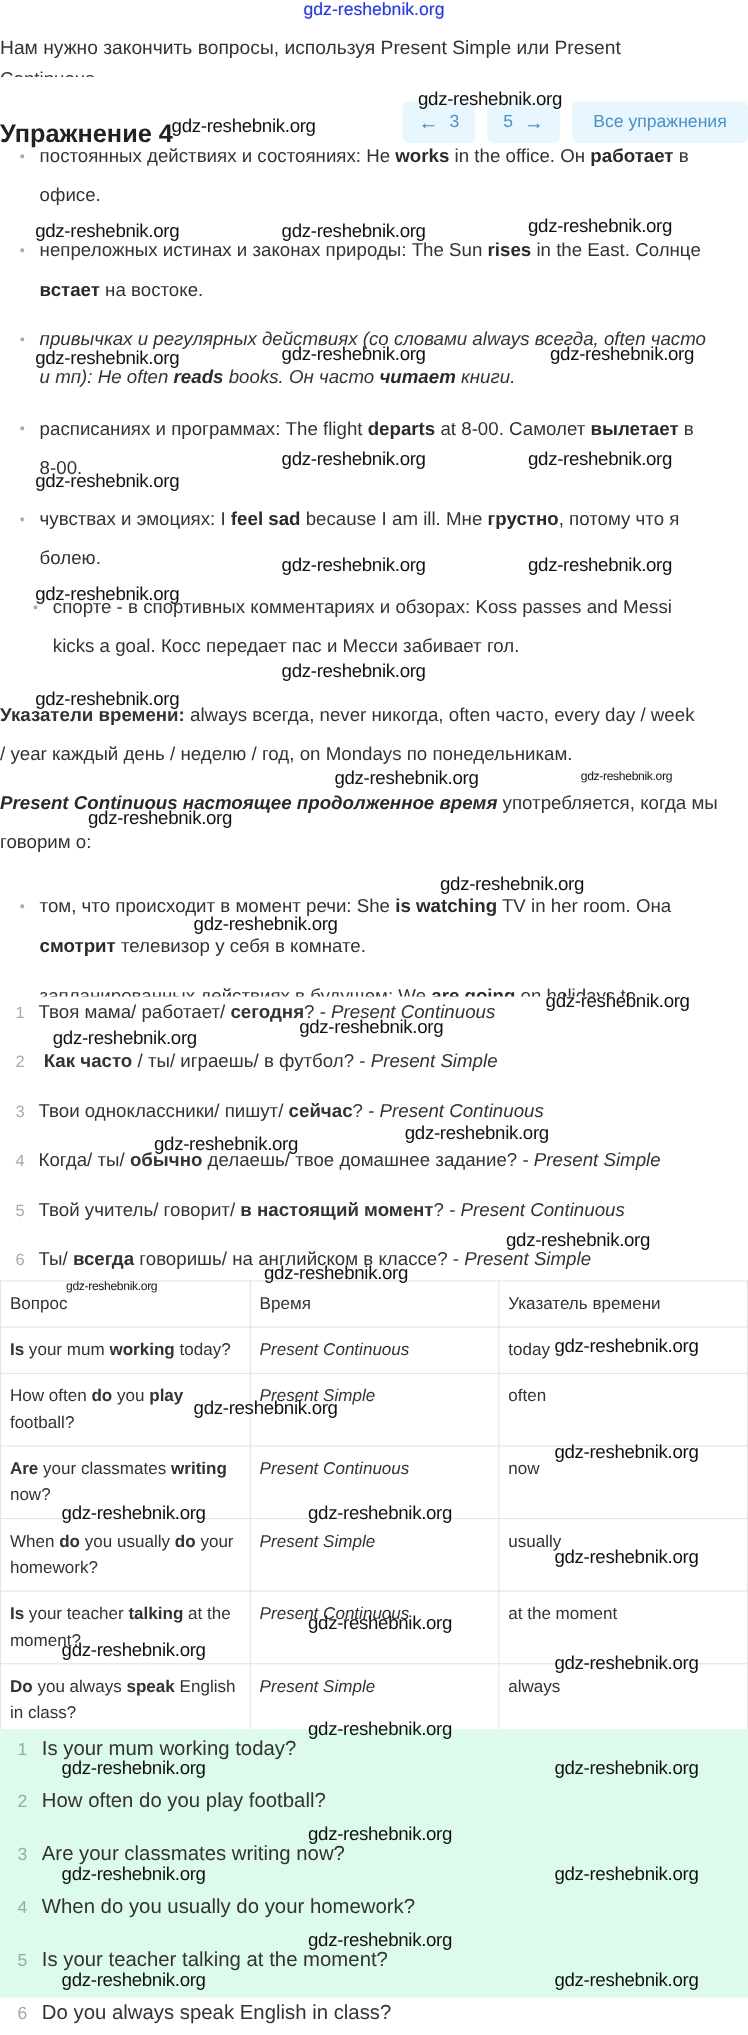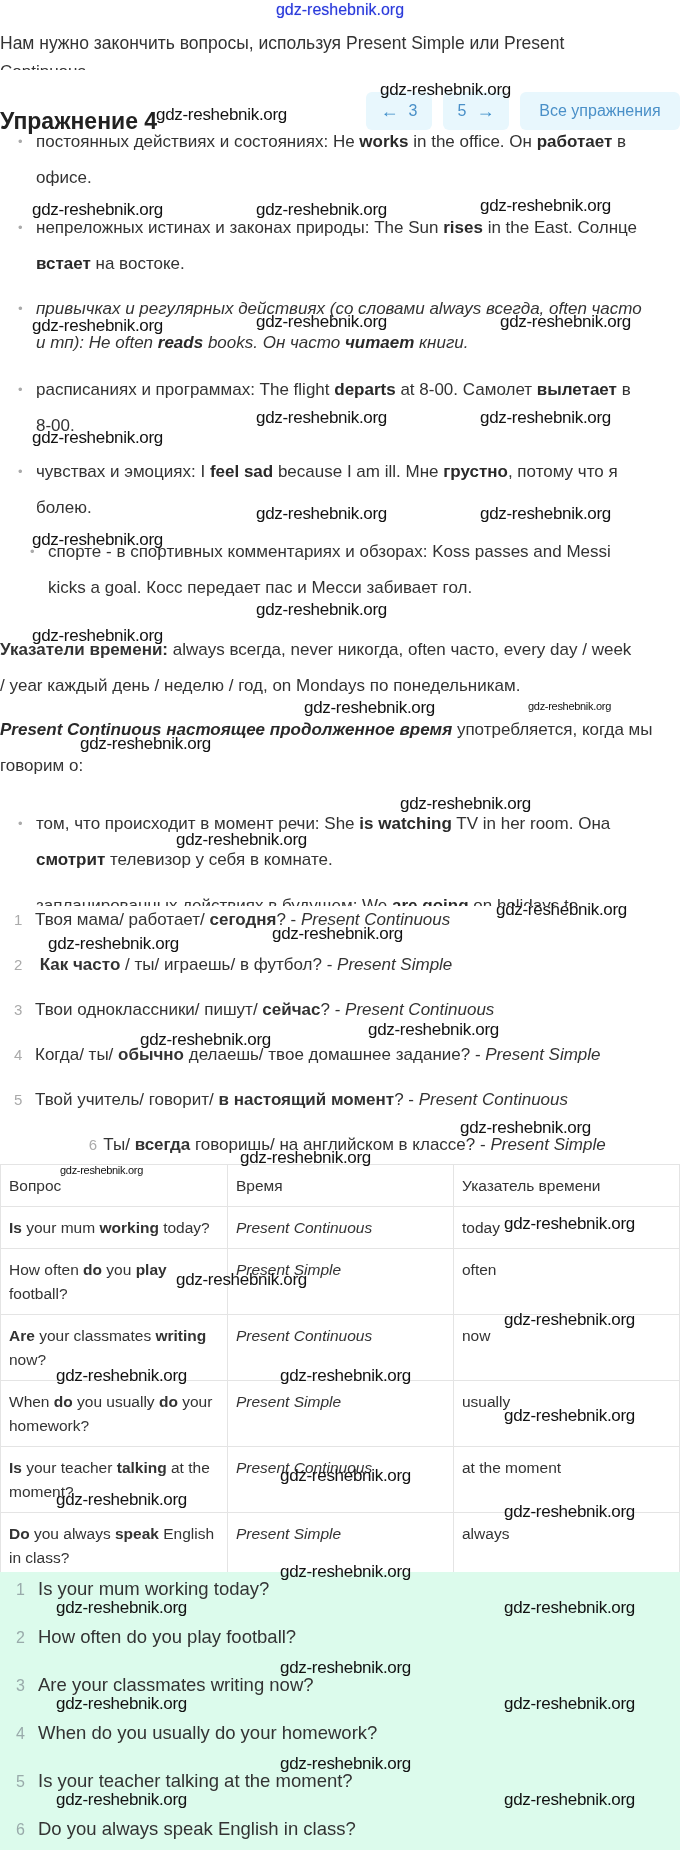--- a/index.html
+++ b/index.html
@@ -26,21 +26,21 @@
   .num-list .n { display: inline-block; width: 21px; color: #aaa; font-size: 15px; }
 
   table.answers { position: absolute; left: 0; top: 1164px; width: 680px; border-collapse: collapse; font-size: 15.5px; color: #333; }
   table.answers td { border: 1px solid #e4e4e4; vertical-align: top; padding: 9px 8px 6px 8px; line-height: 24px; margin-top: 13px; }
   table.answers td.c1 { width: 227px; }
   table.answers td.c2 { width: 226px; font-style: italic; }
   table.answers tr.head td { height: 42px; }
   table.answers tr.r1 td { height: 42px; }
   table.answers tr.r2 td { height: 66px; }
 
-  .green { position: absolute; left: 0; top: 1572px; width: 680px; height: 278px; background: #dcfbec; }
+  .green { position: absolute; left: 0; top: 1572px; width: 680px; height: 244px; background: #dcfbec; }
   .green .row { position: absolute; left: 16px; font-size: 18.5px; color: #333; white-space: nowrap; }
   .green .n { display: inline-block; width: 22px; color: #9aa; font-size: 16px; }
 </style>
 </head>
 <body>
 
 <div class="top-wm">gdz-reshebnik.org</div>
 
 <div class="intro">Нам нужно закончить вопросы, используя Present Simple или Present</div>
 <div class="intro2">Continuous</div>
@@ -101,21 +101,21 @@
 <div class="bul" style="top:888px;height:18px;overflow:hidden;line-height:36px;">
   <span>запланированных действиях в будущем: We </span><b>are going</b><span> on holidays to</span>
 </div>
 
 <div class="num-list">
   <div class="row" style="top:910px;background:#fff;"><span class="n">1</span><span>Твоя мама/ работает/ </span><b>сегодня</b><span>? - </span><i>Present Continuous</i></div>
   <div class="row" style="top:955px;"><span class="n">2</span><span> </span><b>Как часто</b><span> / ты/ играешь/ в футбол? - </span><i>Present Simple</i></div>
   <div class="row" style="top:1000px;"><span class="n">3</span><span>Твои одноклассники/ пишут/ </span><b>сейчас</b><span>? - </span><i>Present Continuous</i></div>
   <div class="row" style="top:1045px;"><span class="n">4</span><span>Когда/ ты/ </span><b>обычно</b><span> делаешь/ твое домашнее задание? - </span><i>Present Simple</i></div>
   <div class="row" style="top:1090px;"><span class="n">5</span><span>Твой учитель/ говорит/ </span><b>в настоящий момент</b><span>? - </span><i>Present Continuous</i></div>
-  <div class="row" style="top:1135px;text-align:center;"><span class="n">6</span><span>Ты/ </span><b>всегда</b><span> говоришь/ на английском в классе? - </span><i>Present Simple</i></div>
+  <div class="row" style="top:1135px;"><span class="n">6</span><span>Ты/ </span><b>всегда</b><span> говоришь/ на английском в классе? - </span><i>Present Simple</i></div>
 </div>
 
 <table class="answers">
   <tbody>
       <tr class="head">
     <td class="c1">Вопрос</td>
     <td class="c2" style="font-style:normal;">Время</td>
     <td>Указатель времени</td>
   </tr>
   <tr class="r1">

